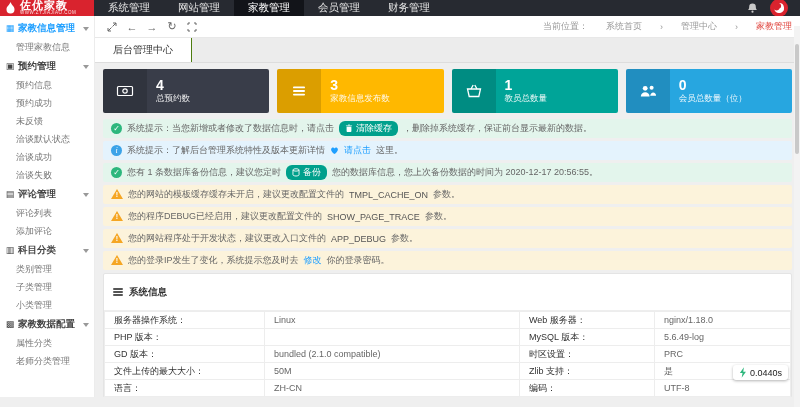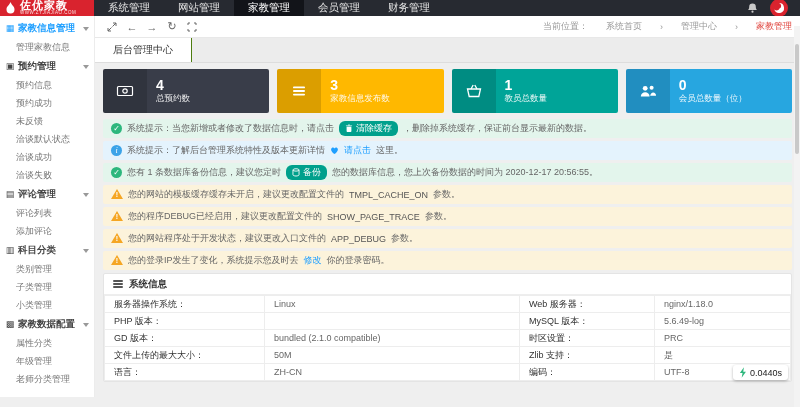--- a/index.html
+++ b/index.html
@@ -51,21 +51,21 @@
 .a-ok{width:11px;height:11px;border-radius:50%;background:#2DB77D;color:#fff;font-size:8px;display:flex;align-items:center;justify-content:center;flex:none}
 .a-info{width:11px;height:11px;border-radius:50%;background:#3BA3E8;color:#fff;font-size:8px;font-style:italic;display:flex;align-items:center;justify-content:center;flex:none;font-family:"Liberation Serif",serif}
 .warn-ico{position:relative;width:12px;height:11px;flex:none}
 .warn-ico:before{content:"";position:absolute;left:0;top:0;border-left:6px solid transparent;border-right:6px solid transparent;border-bottom:10px solid #F5A623}
 .warn-ico:after{content:"!";position:absolute;left:0;right:0;top:2px;color:#fff;font-size:7px;text-align:center;font-weight:bold}
 .btn{background:#00A08C;color:#fff;border:none;border-radius:6px;height:15px;padding:0 6px;font-size:9px;display:inline-flex;align-items:center;gap:3px;cursor:pointer}
 .a-link{color:#1E9FFF;cursor:pointer}
 .a-code{font-weight:normal;color:#555}
 
 .panel{background:#fff;border:1px solid #E4E4E4;border-radius:2px}
-.panel-head{height:21px;display:flex;align-items:center;gap:6px;padding:0 9px;border-bottom:1px solid #eee;font-size:9.5px;color:#333;font-weight:bold}
+.panel-head{height:37px;display:flex;align-items:center;gap:6px;padding:0 9px;border-bottom:1px solid #eee;font-size:9.5px;color:#333;font-weight:bold}
 .burger{display:inline-block;width:10px}
 .burger span{display:block;height:1.5px;background:#555;margin:1.5px 0;border-radius:1px}
 table.sys{width:100%;border-collapse:collapse}
 .sys td{border:1px solid #EDEDED;height:17px;padding:0 9px;font-size:9px;color:#666}
 .sys td.lbl{color:#333;width:160px}
 .sys td.v1{width:255px}
 .sys td.lbl2{width:135px}
 
 .loadtime{position:absolute;right:12px;bottom:17px;background:#fff;border-radius:3px;box-shadow:0 1px 3px rgba(0,0,0,.3);display:flex;align-items:center;gap:3px;padding:2px 6px;font-size:9px;color:#222;cursor:default}
 .scrolltrack{position:fixed;right:0;top:26px;bottom:0;width:6px;background:#F3F3F3}
@@ -147,21 +147,20 @@
     <a class="sb-item">类别管理</a>
     <a class="sb-item">子类管理</a>
     <a class="sb-item">小类管理</a>
 
     <div class="sb-head">
       <span class="sb-ico">▩</span>
       <span>家教数据配置</span>
       <span class="sb-caret"></span>
     </div>
     <a class="sb-item">属性分类</a>
-    <a class="sb-item">年级管理</a>
     <a class="sb-item">老师分类管理</a>
   </aside>
 
   <div class="main">
 
     <div class="toolbar">
       <span class="tool-ico">
         <svg width="10" height="10" viewBox="0 0 10 10" stroke="#666" fill="none">
             <path d="M6 1h3v3M9 1L5.5 4.5M4 9H1V6M1 9l3.5-3.5"></path>
           </svg>

